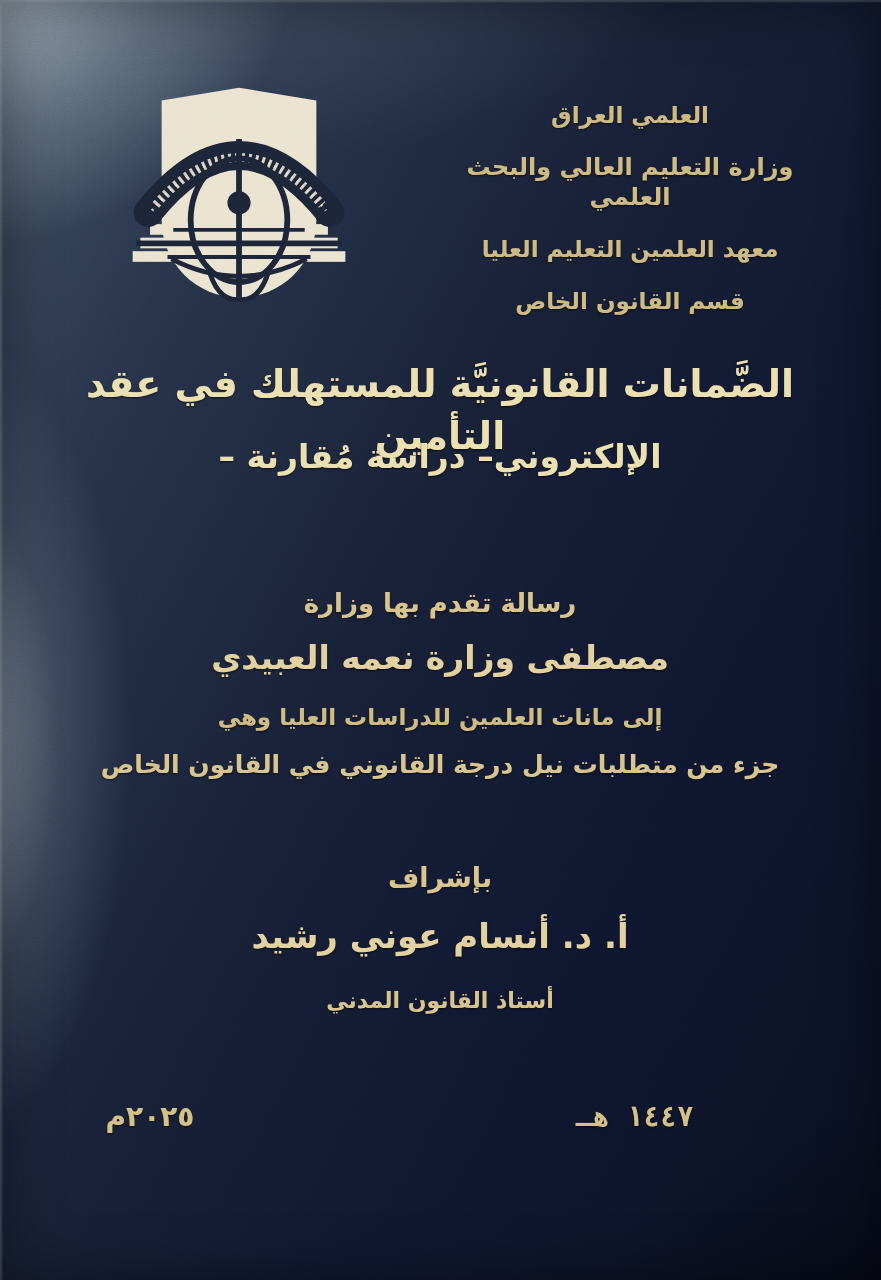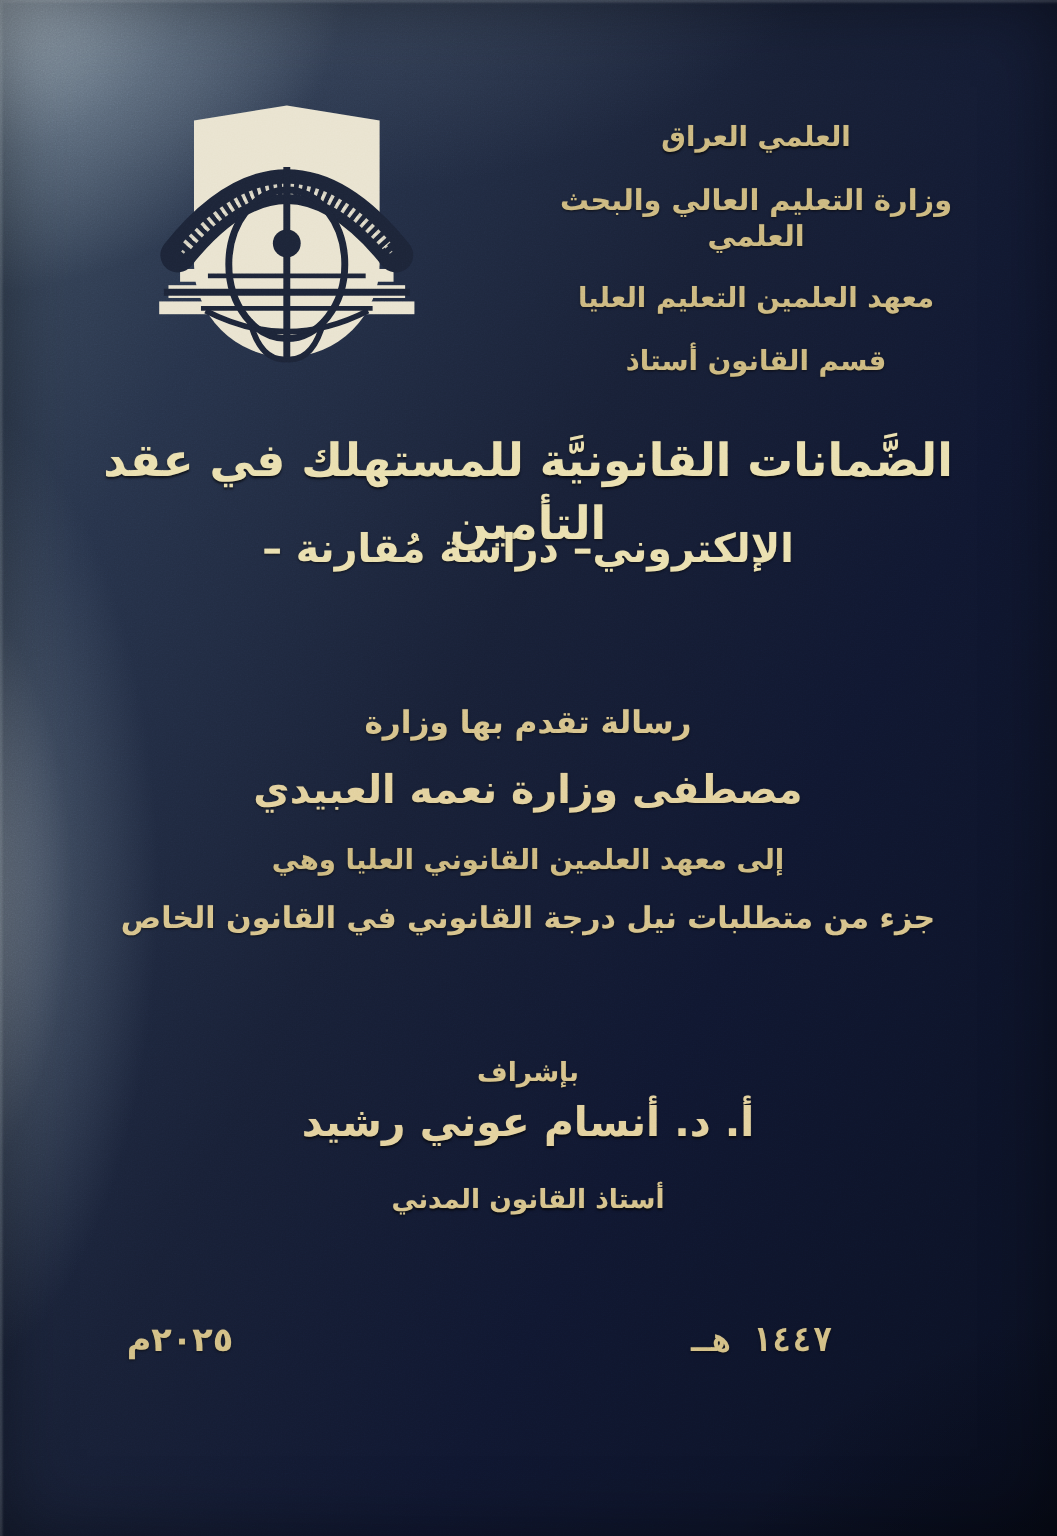--- a/index.html
+++ b/index.html
@@ -33,21 +33,21 @@
   .header-block .txt-line:nth-child(2) { font-size: 24px; }
 
   .title-1 { top: 358px; left: 40px; width: 800px; font-size: 38px; line-height: 52px; color: #eadfae; }
   .title-2 { top: 434px; left: 40px; width: 800px; font-size: 33px; line-height: 46px; color: #eadfae; }
 
   .sub-intro   { top: 588px; left: 140px; width: 600px; font-size: 26px; }
   .sub-name    { top: 638px; left: 100px; width: 680px; font-size: 33px; color: #e2d09c; }
   .sub-to      { top: 704px; left: 140px; width: 600px; font-size: 23px; color: #cdb97f; }
   .sub-req     { top: 750px; left: 80px;  width: 720px; font-size: 25px; }
 
-  .sup-label { top: 882px; left: 240px; width: 400px; font-size: 22px; }
+  .sup-label { top: 862px; left: 240px; width: 400px; font-size: 27px; }
   .sup-name  { top: 916px; left: 160px; width: 560px; font-size: 34px; color: #e2d09c; }
   .sup-title { top: 988px; left: 240px; width: 400px; font-size: 22px; }
 
   .year-hijri     { top: 1100px; left: 545px; width: 180px; font-size: 28px; color: #d2be84; font-family: Liberation Mono, monospace; }
   .year-gregorian { top: 1100px; left: 60px;  width: 180px; font-size: 28px; color: #d2be84; }
 </style>
 </head>
 <body>
 
 <div class="cover" dir="rtl">
@@ -81,29 +81,29 @@
       <path d="M 50,182 Q 120,218 190,182" stroke="#1c2437" stroke-width="5" fill="none"></path>
       <path d="M 88,190 Q 97,226 120,224" stroke="#1c2437" stroke-width="5" fill="none"></path>
       <path d="M 152,190 Q 143,226 120,224" stroke="#1c2437" stroke-width="5" fill="none"></path>
     </svg>
   </div>
 
   <div class="header-block">
     <div class="txt txt-line">العلمي العراق</div>
     <div class="txt txt-line">وزارة التعليم العالي والبحث العلمي</div>
     <div class="txt txt-line">معهد العلمين التعليم العليا</div>
-    <div class="txt txt-line">قسم القانون أستاذ</div>
+    <div class="txt txt-line">قسم القانون الخاص</div>
   </div>
 
   <div class="txt title-1">الضَّمانات القانونيَّة للمستهلك في عقد التأمين</div>
   <div class="txt title-2">الإلكتروني– دراسة مُقارنة –</div>
 
   <div class="txt sub-intro">رسالة تقدم بها وزارة</div>
   <div class="txt sub-name">مصطفى وزارة نعمه العبيدي</div>
-  <div class="txt sub-to">إلى معهد العلمين القانوني العليا وهي</div>
+  <div class="txt sub-to">إلى مانات العلمين للدراسات العليا وهي</div>
   <div class="txt sub-req">جزء من متطلبات نيل درجة القانوني في القانون الخاص</div>
 
   <div class="txt sup-label">بإشراف</div>
   <div class="txt sup-name">أ. د. أنسام عوني رشيد</div>
   <div class="txt sup-title">أستاذ القانون المدني</div>
 
   <div class="txt year-hijri">١٤٤٧ هـ</div>
   <div class="txt year-gregorian">٢٠٢٥م</div>
 
   <svg class="grain" width="881" height="1280" aria-hidden="true">

